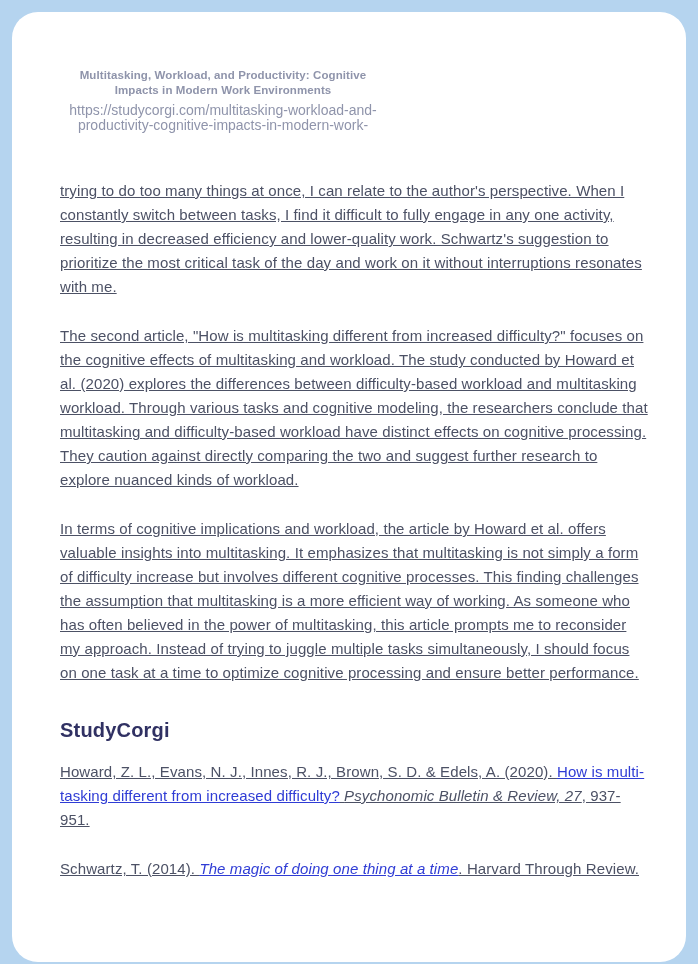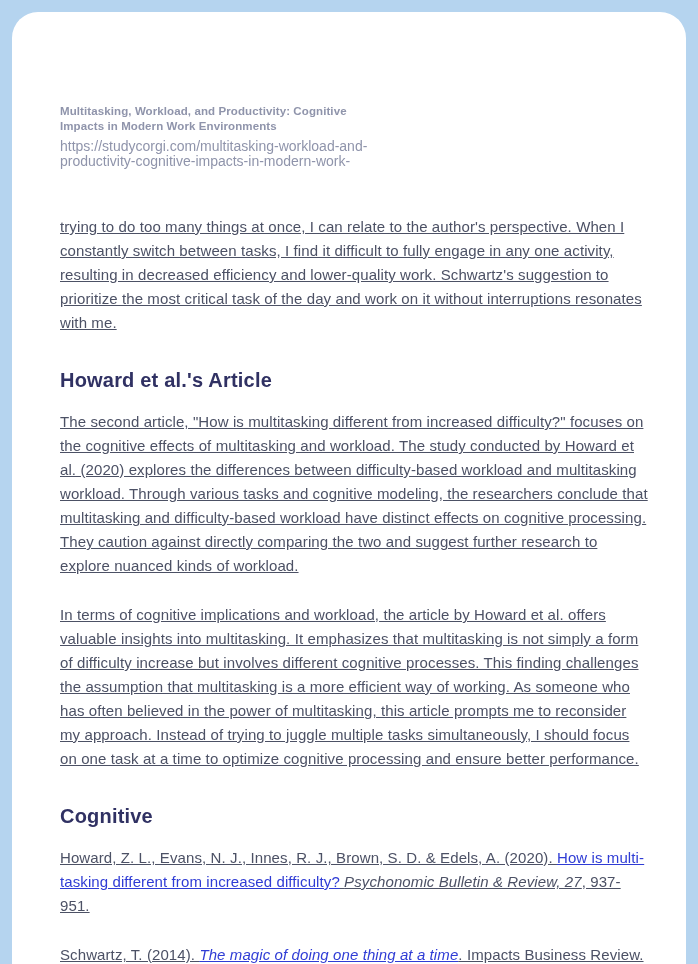--- a/index.html
+++ b/index.html
@@ -40,24 +40,23 @@
     white-space: nowrap;
   }
   .logo-reg {
     font-size: 12px;
     font-weight: bold;
     color: #1f2347;
     vertical-align: 14px;
     margin-left: 2px;
   }
   .doc-meta {
-    text-align: left;
+    text-align: center;
     max-width: 326px;
     padding-top: 6px;
-    margin-top: 36px;
   }
   .doc-title {
     font-size: 11.5px;
     font-weight: bold;
     line-height: 15px;
     color: #8f94ab;
     letter-spacing: 0.1px;
   }
   .doc-url {
     font-size: 14px;
@@ -100,30 +99,29 @@
     <div class="doc-meta">
       <div class="doc-title">Multitasking, Workload, and Productivity: Cognitive Impacts in Modern Work Environments</div>
       <div class="doc-url">https://studycorgi.com/multitasking-workload-and-productivity-cognitive-impacts-in-modern-work-</div>
     </div>
   </div>
 
   <div class="article">
 
     <p>trying to do too many things at once, I can relate to the author's perspective. When I constantly switch between tasks, I find it difficult to fully engage in any one activity, resulting in decreased efficiency and lower-quality work. Schwartz's suggestion to prioritize the most critical task of the day and work on it without interruptions resonates with me.</p>
 
-    <h2>Howard et al.'s Article</h2>
 
     <p>The second article, "How is multitasking different from increased difficulty?" focuses on the cognitive effects of multitasking and workload. The study conducted by Howard et al. (2020) explores the differences between difficulty-based workload and multitasking workload. Through various tasks and cognitive modeling, the researchers conclude that multitasking and difficulty-based workload have distinct effects on cognitive processing. They caution against directly comparing the two and suggest further research to explore nuanced kinds of workload.</p>
 
     <p>In terms of cognitive implications and workload, the article by Howard et al. offers valuable insights into multitasking. It emphasizes that multitasking is not simply a form of difficulty increase but involves different cognitive processes. This finding challenges the assumption that multitasking is a more efficient way of working. As someone who has often believed in the power of multitasking, this article prompts me to reconsider my approach. Instead of trying to juggle multiple tasks simultaneously, I should focus on one task at a time to optimize cognitive processing and ensure better performance.</p>
 
-    <h2>Cognitive</h2>
+    <h2>StudyCorgi</h2>
 
     <p class="ref">
       <span>Howard, Z. L., Evans, N. J., Innes, R. J., Brown, S. D. &amp; Edels, A. (2020). </span><a>How is multi-tasking different from increased difficulty?</a><span> </span><span class="italic">Psychonomic Bulletin &amp; Review, 27</span><span>, 937-951.</span>
     </p>
 
     <p class="ref">
-      <span>Schwartz, T. (2014). </span><a class="italic">The magic of doing one thing at a time</a><span>. Impacts Business Review.</span>
+      <span>Schwartz, T. (2014). </span><a class="italic">The magic of doing one thing at a time</a><span>. Harvard Through Review.</span>
     </p>
 
   </div>
 </div>
 
 </body></html>

